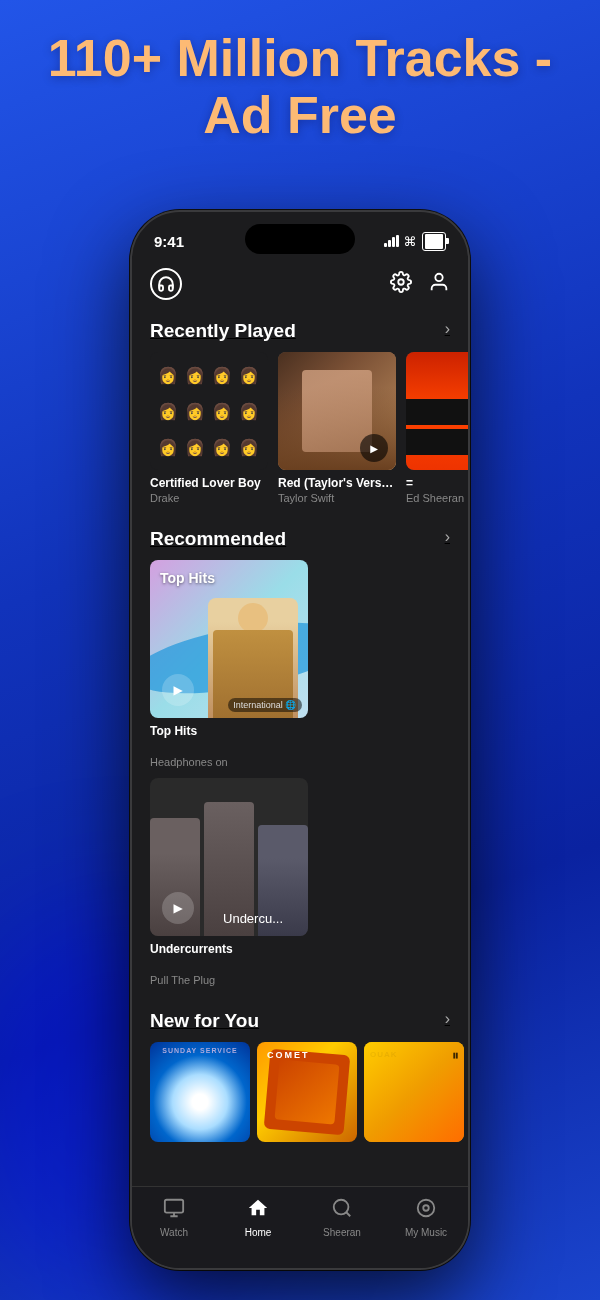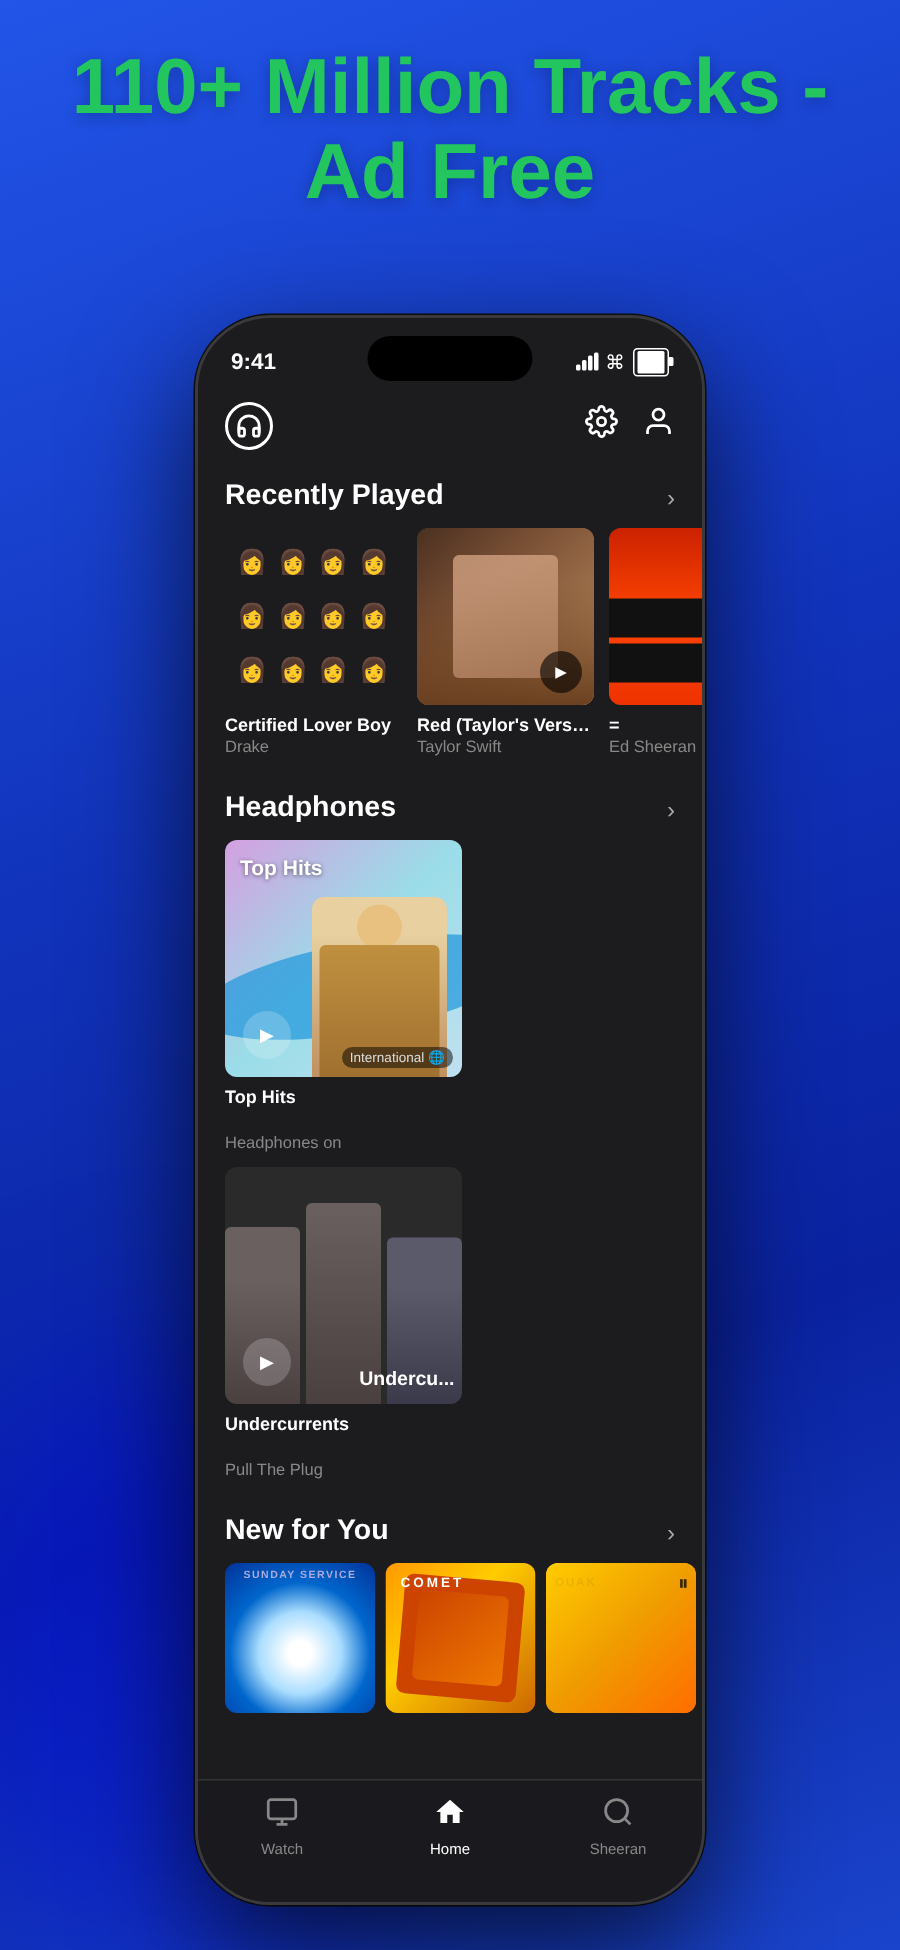--- a/index.html
+++ b/index.html
@@ -28,21 +28,21 @@
       border-radius: 50%;
       filter: blur(60px);
     }
 
     
     .hero-text {
       position: absolute;
       top: 30px;
       left: 0; right: 0;
       text-align: center;
-      color: #22c55e;
+      color: #fdba74;
       font-size: 52px;
       font-weight: 900;
       line-height: 1.1;
       padding: 0 30px;
       text-shadow: 0 2px 10px rgba(0,0,50,0.3);
     }
 
     
     .phone-wrap {
       position: absolute;
@@ -128,23 +128,24 @@
       gap: 16px;
     }
     .header-icon {
       color: #fff;
       font-size: 20px;
     }
 
     
     .section-header {
       display: flex;
-      align-items: flex-end;
+      align-items: flex-start;
       justify-content: space-between;
       padding: 8px 18px 10px;
+      text-decoration: underline;
     }
     .section-title {
       color: #fff;
       font-size: 19px;
       font-weight: 700;
     }
     .section-chevron {
       color: #aaa;
       font-size: 16px;
     }
@@ -348,24 +349,24 @@
     .undercurrents-art {
       background: #2a2a2a;
       width: 100%;
       height: 100%;
       position: relative;
       overflow: hidden;
     }
     .undercurrents-label {
       position: absolute;
       bottom: 10px;
-      right: 5px;
+      right: 25px;
       color: #fff;
       font-size: 13px;
-      font-weight: 700;
+      font-weight: 400;
     }
     .under-persons {
       display: flex;
       gap: 4px;
       width: 100%;
       height: 100%;
       align-items: flex-end;
     }
     .under-person {
       flex: 1;
@@ -605,21 +606,21 @@
 
           </div>
           <div class="album-title">=</div>
           <div class="album-artist">Ed Sheeran</div>
         </div>
       </div>
 
       <div class="section-spacing"></div>
 
       <div class="section-header">
-        <span class="section-title">Headphones</span>
+        <span class="section-title">Recommended</span>
         <span class="section-chevron">›</span>
       </div>
 
       <div class="recommended-row">
 
         <div class="rec-card">
           <div class="rec-art">
             <div class="top-hits-art">
               <div class="top-hits-wave"></div>
               <div class="top-hits-person">
@@ -711,16 +712,25 @@
       </div>
       <div class="nav-item">
         <span class="nav-icon">
           <svg width="22" height="22" viewBox="0 0 24 24" fill="none" stroke="#888" stroke-width="2">
             <circle cx="11" cy="11" r="8"></circle>
             <path d="M21 21l-4.35-4.35"></path>
           </svg>
         </span>
         <span class="nav-label">Sheeran</span>
       </div>
+      <div class="nav-item">
+        <span class="nav-icon">
+          <svg width="22" height="22" viewBox="0 0 24 24" fill="none" stroke="#888" stroke-width="2">
+            <circle cx="12" cy="12" r="9"></circle>
+            <circle cx="12" cy="12" r="3"></circle>
+          </svg>
+        </span>
+        <span class="nav-label">My Music</span>
+      </div>
     </div>
 
   </div>
 </div>
 
 </body></html>

